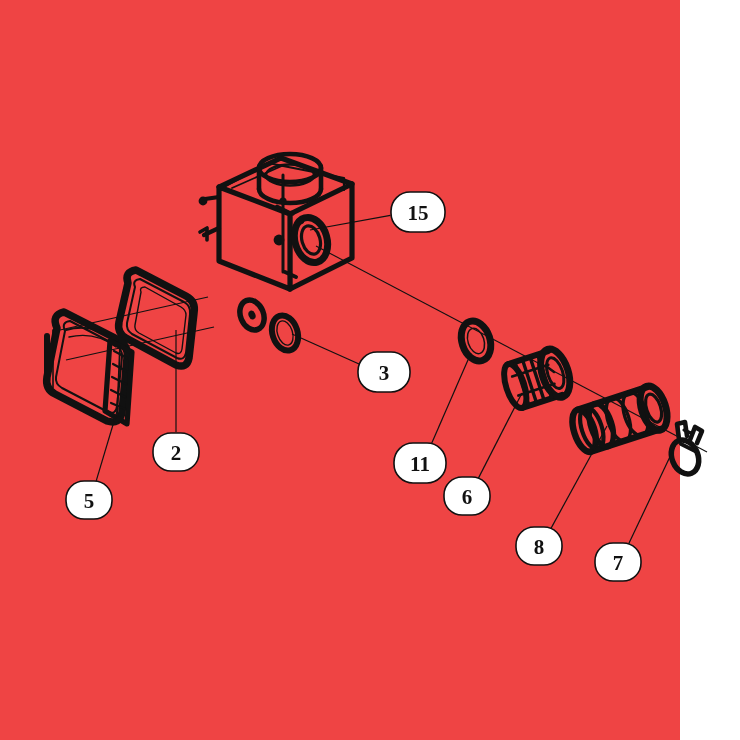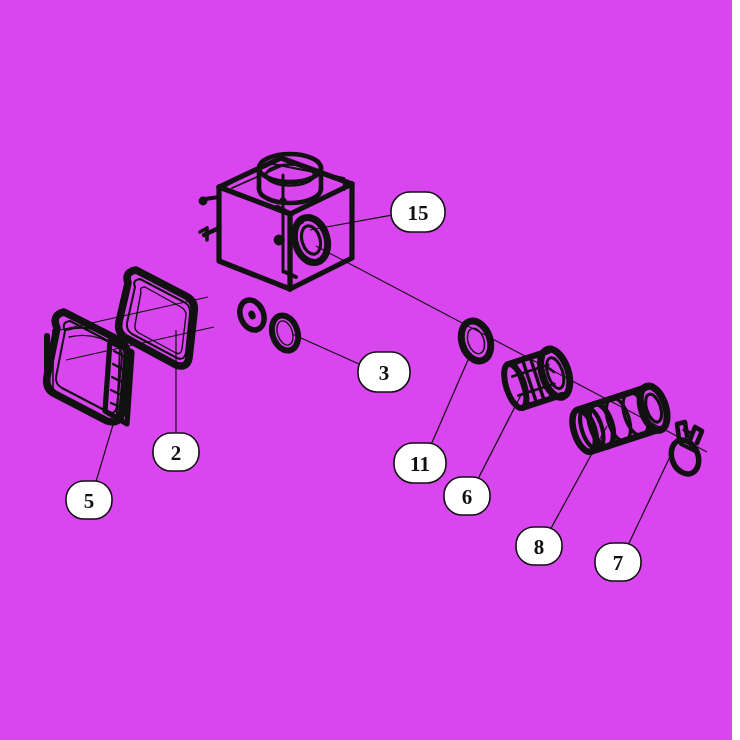--- a/index.html
+++ b/index.html
@@ -1,19 +1,19 @@
 <!DOCTYPE html>
 <html><head>
 <meta charset="utf-8">
 <title>Exploded Parts Diagram</title>
 <style>
   html,body{margin:0;padding:0;background:#ffffff;}
   body{width:740px;height:740px;overflow:hidden;
        font-family:"Liberation Serif",serif;}
-  #stage{position:relative;width:732px;height:740px;background:#d946ef;}
+  #stage{position:relative;width:680px;height:740px;background:#ef4444;}
   #art{position:absolute;left:0;top:0;width:740px;height:740px;}
   .callout-num{
     font-family:"Liberation Serif",serif;
     font-weight:700;
     font-size:21px;
     fill:#111111;
     text-anchor:middle;
     dominant-baseline:central;
     user-select:none;
   }

